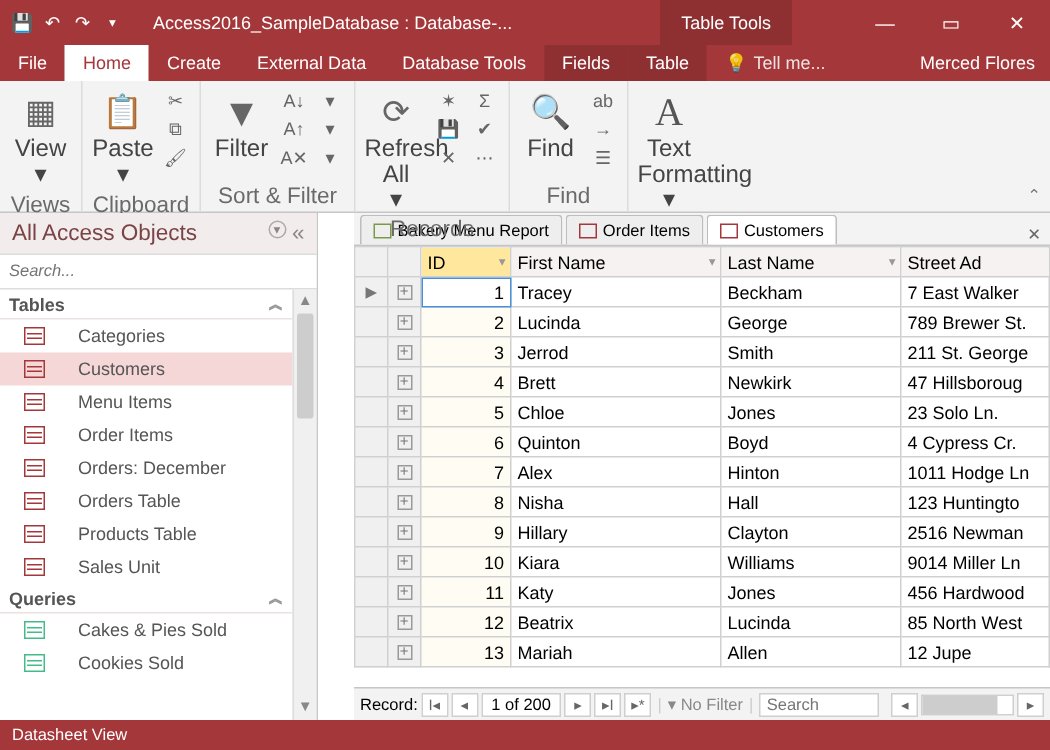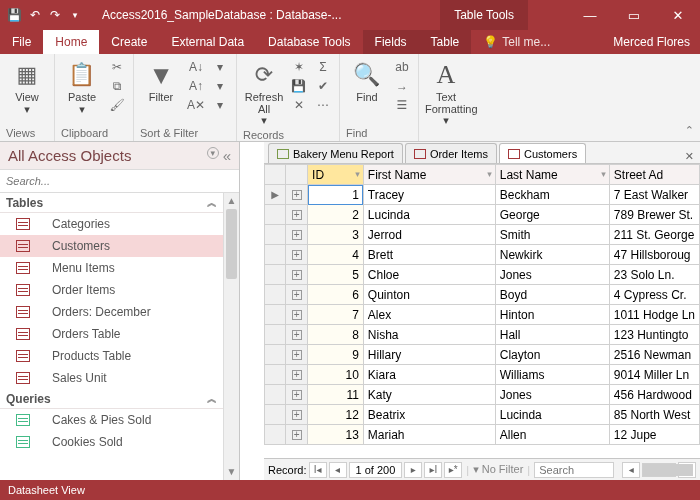--- a/index.html
+++ b/index.html
@@ -18,33 +18,33 @@
 .tab { padding: 0 12px; display: flex; align-items: center; cursor: pointer; }
 .tab.active { background: #fff; color: #a4373a; }
 .tab.ctx { background: #8e2f32; }
 .tellme { opacity: .85; display: flex; align-items: center; gap: 4px; }
 .tabbar .user { margin-left: auto; padding: 0 10px; display: flex; align-items: center; }
 
 
 .ribbon { height: 88px; background: #f3f3f3; border-bottom: 1px solid #c6c6c6; display: flex; font-size: 11px; color: #444; position: relative; }
 .group { border-right: 1px solid #dcdcdc; padding: 4px 6px 2px; display: flex; flex-direction: column; }
 .group .ctrls { flex: 1; display: flex; align-items: flex-start; gap: 4px; }
-.group .lbl { font-size: 11px; color: #6a6a6a; padding-top: 2px; }
+.group .lbl { text-align: center; font-size: 15px; color: #6a6a6a; padding-top: 2px; }
 .bigbtn { width: 42px; text-align: center; cursor: pointer; }
 .bigbtn .ic { height: 34px; display: flex; align-items: center; justify-content: center; font-size: 22px; color: #666; }
-.bigbtn .tx { font-size: 11px; line-height: 1.05; white-space: nowrap; }
+.bigbtn .tx { font-size: 16px; line-height: 1.05; white-space: nowrap; }
 .col { display: flex; flex-direction: column; gap: 1px; }
 .sm { width: 20px; height: 18px; display: flex; align-items: center; justify-content: center; font-size: 12px; color: #666; cursor: pointer; }
 .ribbon .collapse { position: absolute; right: 6px; bottom: 4px; font-size: 11px; color: #777; cursor: pointer; }
 
 
 .body { display: flex; height: calc(500px - 30px - 24px - 88px - 20px); }
 
 
-.nav { width: 240px; border-right: 1px solid #c6c6c6; display: flex; flex-direction: column; background: #fff; font-size: 12px; position: relative; }
+.nav { width: 212px; border-right: 1px solid #c6c6c6; display: flex; flex-direction: column; background: #fff; font-size: 12px; position: relative; }
 .nav .hdr { height: 28px; background: #f3ecec; border-bottom: 1px solid #dcdcdc; display: flex; align-items: center; padding: 0 8px; color: #7a4446; font-size: 15px; }
 .nav .hdr .sp { margin-left: auto; display: flex; gap: 4px; color: #888; cursor: pointer; }
 .nav .search { border-bottom: 1px solid #dcdcdc; }
 .nav .search input { width: 100%; height: 22px; border: none; padding: 2px 6px; font-size: 11px; font-style: italic; color: #888; outline: none; }
 .nav .scroll { flex: 1; overflow: hidden; display: flex; }
 .nav .list { flex: 1; overflow-y: auto; }
 .nav .sect { height: 20px; display: flex; align-items: center; padding: 0 6px; font-weight: 600; color: #555; border-bottom: 1px solid #e9e2e2; cursor: pointer; }
 .nav .sect .chev { margin-left: auto; color: #999; font-size: 10px; }
 .nav .item { height: 22px; display: flex; align-items: center; gap: 22px; padding: 0 6px 0 16px; cursor: pointer; color: #555; }
 .nav .item .ico { width: 14px; height: 12px; border: 1px solid #a4373a; display: inline-block; position: relative; }

